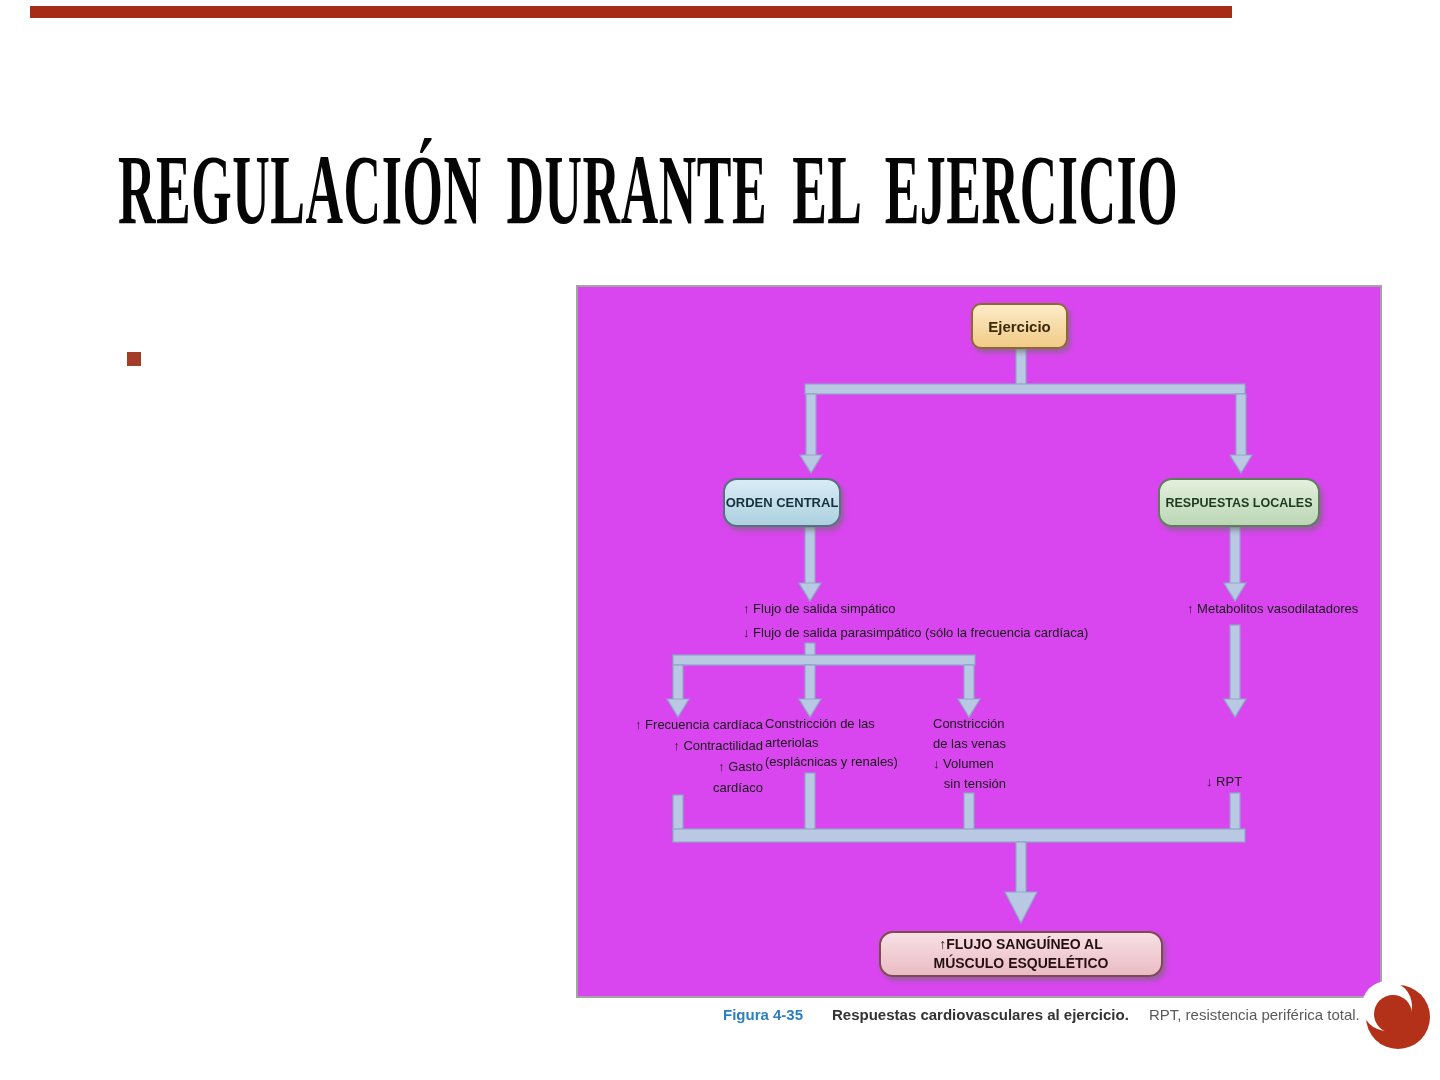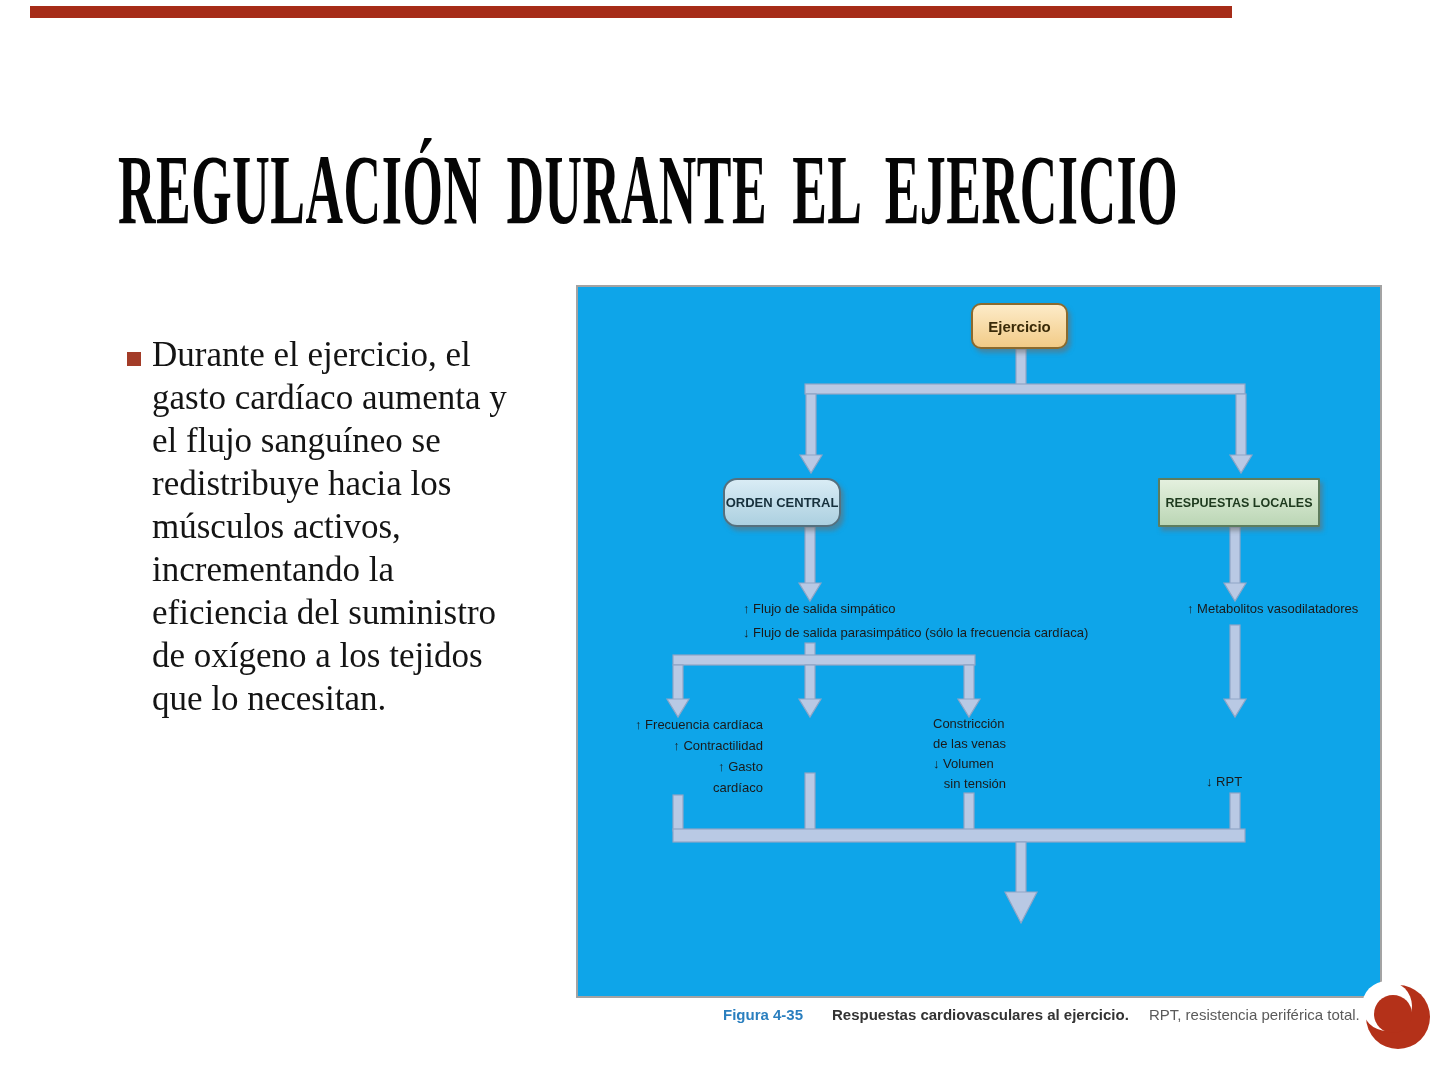--- a/index.html
+++ b/index.html
@@ -22,36 +22,36 @@
     font-family:"Liberation Serif","DejaVu Serif",serif;
     font-weight:700;font-size:100px;line-height:1.0;color:#050505;
     letter-spacing:1px;word-spacing:22px;white-space:nowrap;
     transform:scaleX(0.52);transform-origin:0 0;}
 
   #bullet-square{left:127px;top:352px;width:14px;height:14px;background:#A33C28;}
   #bullet-text{left:152px;top:333px;width:424px;
     font-family:"Liberation Serif","DejaVu Serif",serif;
     font-size:35px;line-height:43px;color:#141414;white-space:pre-line;}
 
-  #figure-panel{left:576px;top:285px;width:806px;height:713px;background:#0ea5e9;
+  #figure-panel{left:576px;top:285px;width:806px;height:713px;background:#d946ef;
     border:2px solid var(--panel-border);}
   #connector-svg{left:0;top:0;}
   #connector-svg rect,#connector-svg polygon{
     fill:var(--arrow-fill);stroke:var(--arrow-stroke);stroke-width:1.2px;}
 
   .node{position:absolute;display:flex;align-items:center;justify-content:center;
     text-align:center;border-radius:10px;
     box-shadow:3px 4px 4px rgba(110,110,110,0.55);}
   #node-ejercicio{left:393px;top:16px;width:97px;height:46px;
     background:linear-gradient(#FDEBC8,#F2CB87);border:2px solid #8A6A2F;
     font-size:15px;font-weight:700;color:#3A2A08;}
   #node-orden-central{left:145px;top:191px;width:118px;height:49px;border-radius:14px;
     background:linear-gradient(#D9ECF5,#ACD0E0);border:2px solid #55707E;
     font-size:13px;font-weight:600;color:#16303C;}
-  #node-respuestas-locales{left:580px;top:191px;width:162px;height:49px;border-radius:1px;
+  #node-respuestas-locales{left:580px;top:191px;width:162px;height:49px;border-radius:14px;
     background:linear-gradient(#E4F0DE,#BBD6B5);border:2px solid #5E7D5E;
     font-size:12.5px;font-weight:600;color:#1E3A1E;}
   #node-flujo-sanguineo{left:301px;top:644px;width:284px;height:46px;border-radius:14px;
     background:linear-gradient(#F7E0E4,#EABCC4);border:2px solid #7E4A52;
     font-size:14px;font-weight:700;color:#241014;line-height:19px;white-space:pre;}
 
   .flabel{position:absolute;font-size:13px;line-height:24px;color:var(--ink);
     white-space:pre;}
   #label-salida{left:165px;top:310px;}
   #label-metabolitos{left:583px;top:310px;margin-left:26px;}
@@ -71,29 +71,20 @@
 </head>
 <body>
 
 <div id="slide">
 
   <div id="top-bar" class="abs"></div>
 
   <h1 id="title" class="abs">REGULACIÓN DURANTE EL EJERCICIO</h1>
 
   <div id="bullet-square" class="abs"></div>
-  <div id="bullet-text" class="abs">Durante el ejercicio, el
-gasto cardíaco aumenta y
-el flujo sanguíneo se
-redistribuye hacia los
-músculos activos,
-incrementando la
-eficiencia del suministro
-de oxígeno a los tejidos
-que lo necesitan.</div>
 
   <div id="figure-panel" class="abs">
 
     <svg id="connector-svg" class="abs" width="802" height="709" viewBox="0 0 802 709">
 
       <rect x="438" y="62" width="10" height="38"></rect>
 
       <rect x="227" y="97" width="440" height="10"></rect>
 
       <rect x="228" y="107" width="10" height="62"></rect>
@@ -135,26 +126,31 @@
     <div id="node-orden-central" class="node">ORDEN CENTRAL</div>
     <div id="node-respuestas-locales" class="node">RESPUESTAS LOCALES</div>
 
     <div id="label-salida" class="flabel">↑ Flujo de salida simpático
 ↓ Flujo de salida parasimpático (sólo la frecuencia cardíaca)</div>
     <div id="label-metabolitos" class="flabel">↑ Metabolitos vasodilatadores</div>
     <div id="label-frecuencia" class="flabel col-label">↑ Frecuencia cardíaca
 ↑ Contractilidad
 ↑ Gasto
    cardíaco</div>
+    <div id="label-arteriolas" class="flabel col-label">Constricción de las
+arteriolas
+(esplácnicas y renales)</div>
     <div id="label-venas" class="flabel col-label">Constricción
 de las venas
 ↓ Volumen
    sin tensión</div>
     <div id="label-rpt" class="flabel">↓ RPT</div>
 
+    <div id="node-flujo-sanguineo" class="node">↑FLUJO SANGUÍNEO AL
+MÚSCULO ESQUELÉTICO</div>
   </div>
 
   <div id="caption" class="abs">
     <span class="fig-label">Figura 4-35</span><span class="fig-bold">Respuestas cardiovasculares al ejercicio.</span><span>RPT, resistencia periférica total.</span>
   </div>
 
   <svg id="logo" class="abs" width="80" height="80" viewBox="0 0 80 80">
     <circle cx="40" cy="40" r="32" fill="#B43119"></circle>
     <circle cx="29" cy="29" r="25" fill="#FFFFFF"></circle>
     <circle cx="35" cy="37" r="19" fill="#B43119"></circle>

